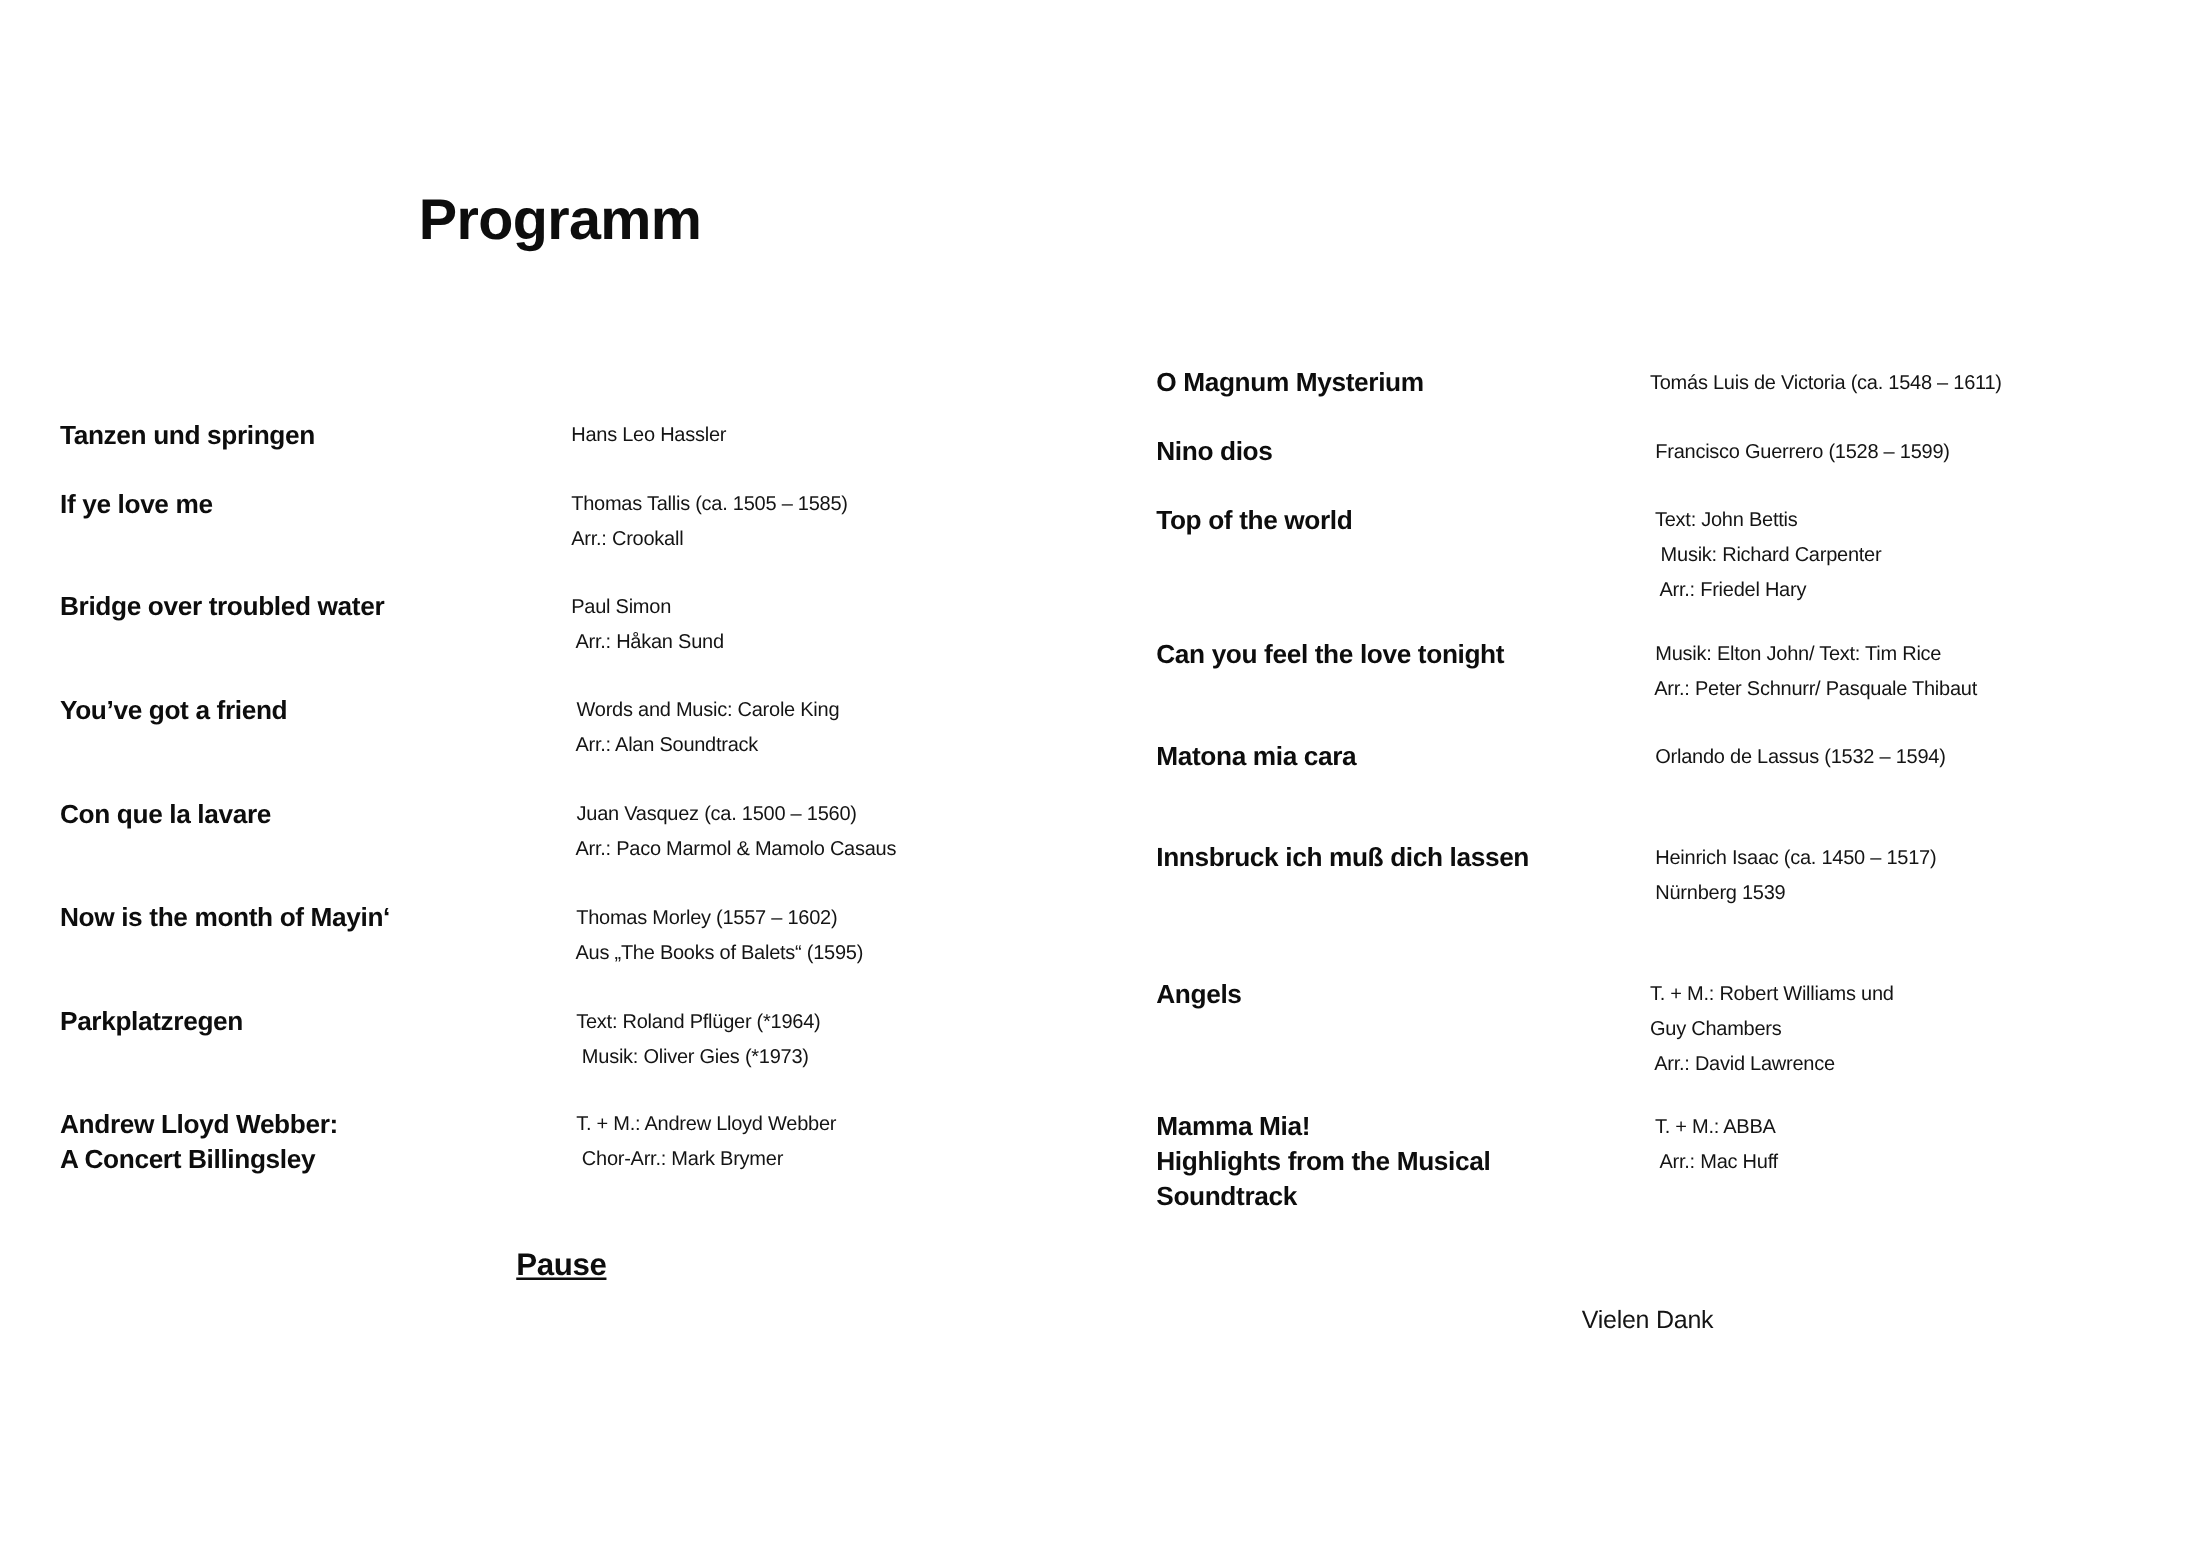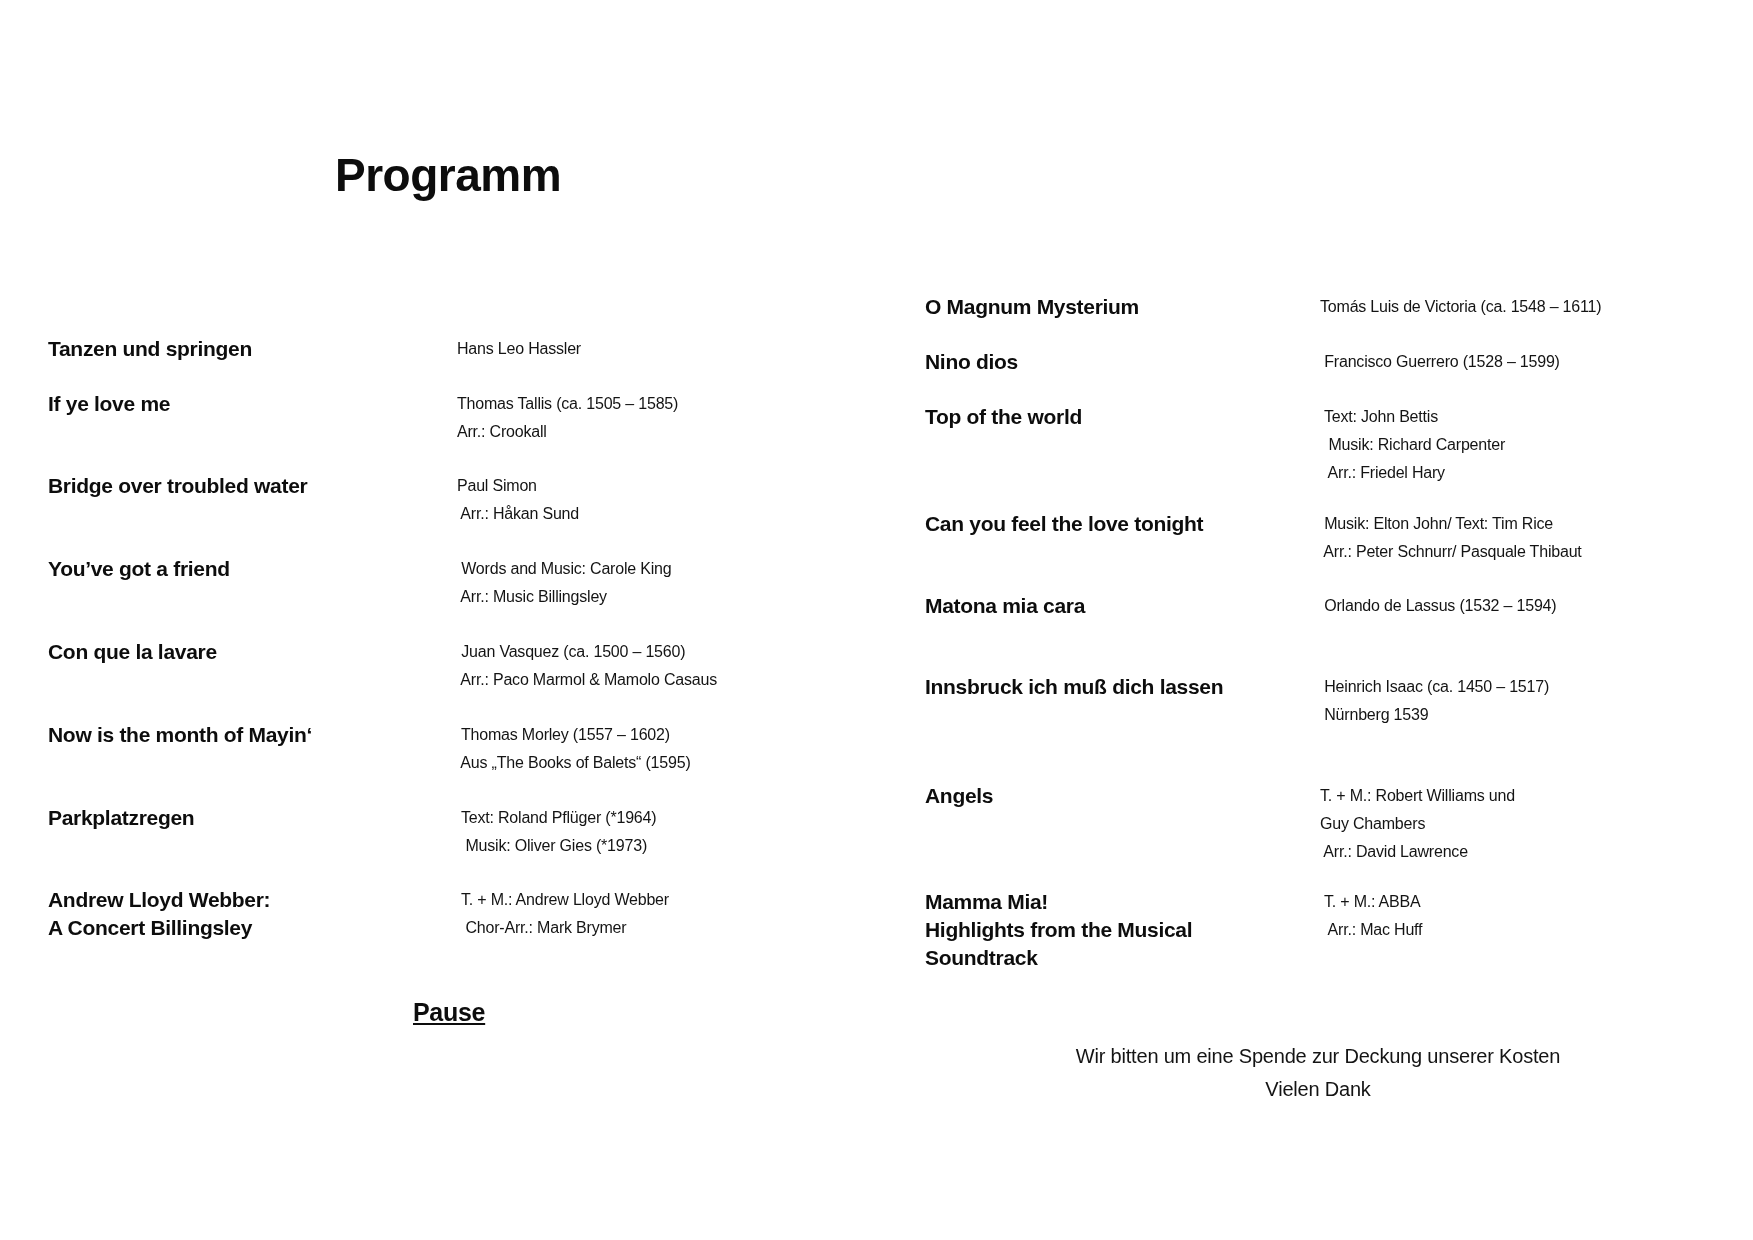--- a/index.html
+++ b/index.html
@@ -99,21 +99,21 @@
       <div class="entry" style="top: 390px;">
         <div class="titles"><div>If ye love me</div></div>
         <div class="details"><div>Thomas Tallis (ca. 1505 – 1585)</div><div>Arr.: Crookall</div></div>
       </div>
       <div class="entry" style="top: 472px;">
         <div class="titles"><div>Bridge over troubled water</div></div>
         <div class="details"><div>Paul Simon</div><div> Arr.: Håkan Sund</div></div>
       </div>
       <div class="entry" style="top: 555px;">
         <div class="titles"><div>You’ve got a friend</div></div>
-        <div class="details"><div> Words and Music: Carole King</div><div> Arr.: Music Billingsley</div></div>
+        <div class="details"><div> Words and Music: Carole King</div><div> Arr.: Alan Soundtrack</div></div>
       </div>
       <div class="entry" style="top: 638px;">
         <div class="titles"><div>Con que la lavare</div></div>
         <div class="details"><div> Juan Vasquez (ca. 1500 – 1560)</div><div> Arr.: Paco Marmol &amp; Mamolo Casaus</div></div>
       </div>
       <div class="entry" style="top: 721px;">
         <div class="titles"><div>Now is the month of Mayin‘</div></div>
         <div class="details"><div> Thomas Morley (1557 – 1602)</div><div> Aus „The Books of Balets“ (1595)</div></div>
       </div>
       <div class="entry" style="top: 804px;">
@@ -157,17 +157,16 @@
       </div>
       <div class="entry" style="top: 888px;">
         <div class="titles"><div>Mamma Mia!</div><div>Highlights from the Musical</div><div>Soundtrack</div></div>
         <div class="details"><div> T. + M.: ABBA</div><div>  Arr.: Mac Huff</div></div>
       </div>
     </div>
 
   <div class="pause">Pause</div>
 
   <div class="footer-note">
-    <div>Wir bitten um eine Spende zur Deckung unserer Kosten</div>
     <div>Vielen Dank</div>
   </div>
 
 </div>
 
 </body></html>

